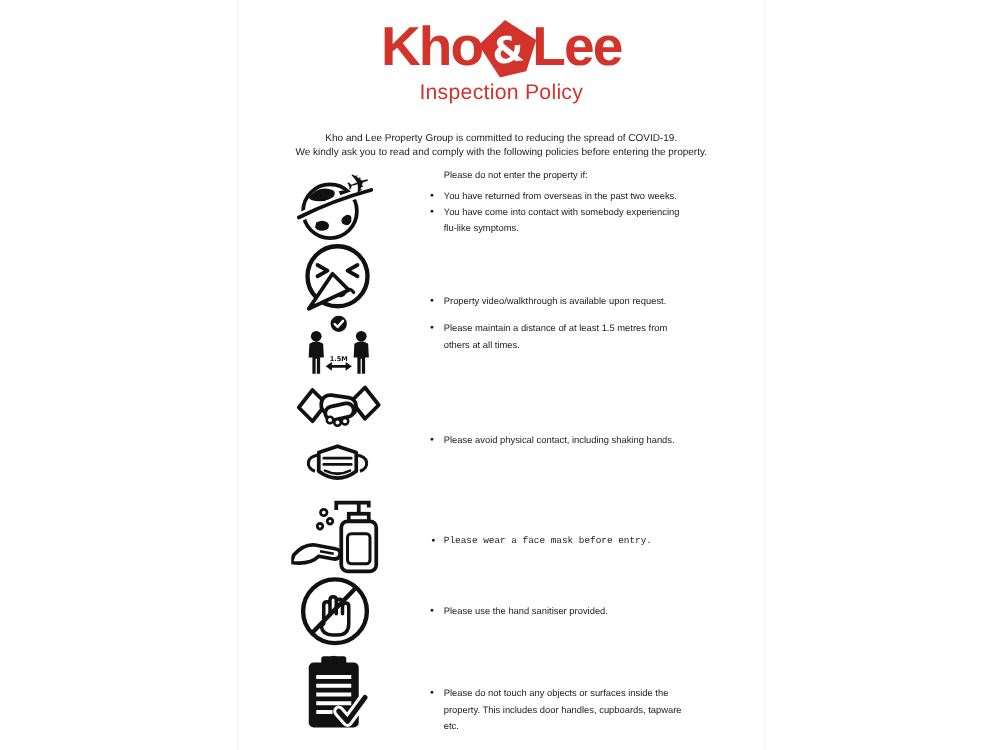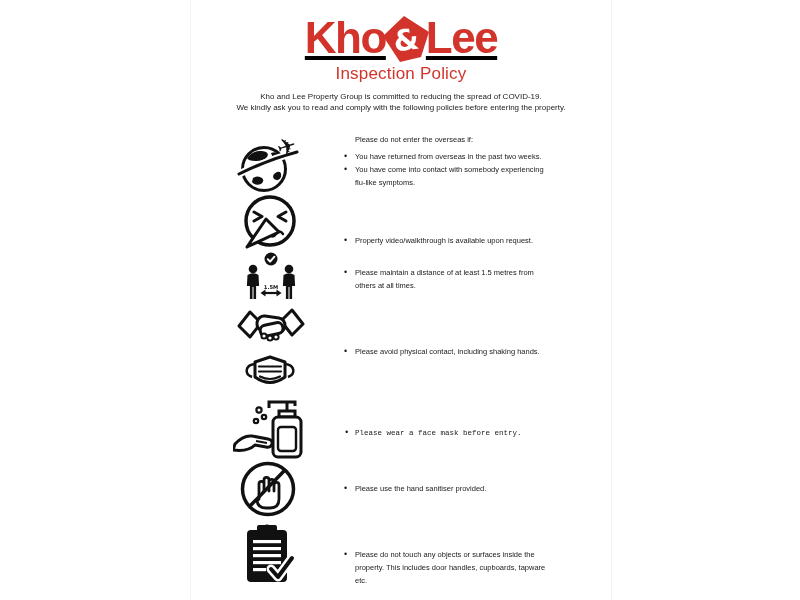--- a/index.html
+++ b/index.html
@@ -3,37 +3,37 @@
 <meta charset="utf-8">
 <style>
   * { margin:0; padding:0; box-sizing:border-box; }
   html,body { width:800px; height:600px; background:#ffffff; overflow:hidden;
               font-family:"Liberation Sans", sans-serif; }
   .page { position:absolute; left:190px; top:0; width:422px; height:600px;
           background:#fff; border-left:1px solid #f4f4f4; border-right:1px solid #f4f4f4; }
 
   
   .logo { position:absolute; top:15px; left:0; width:100%; display:flex;
-          justify-content:center; align-items:center;text-decoration:underline; }
+          justify-content:center; align-items:center; }
   .logo-text { font-size:44px; font-weight:bold; letter-spacing:-1.5px;
                color:var(--brand); line-height:46px; }
   .logo-amp-wrap { width:46px; height:46px; margin:0 -3px; position:relative; top:1px; }
   .doc-title { position:absolute; top:64px; left:0; width:100%; text-align:center;
                color:var(--brand); font-size:17px; letter-spacing:0.2px; }
-  .intro { position:absolute; top:92px; left:0; width:100%; text-align:center;
+  .intro { position:absolute; top:106px; left:0; width:100%; text-align:center;
            font-size:8px; line-height:10.5px; color:#1b1b1b; }
 
   
   .t { position:absolute; left:164px; width:192px; font-size:7.5px;
        line-height:13px; color:#1b1b1b; }
   .b { position:relative; }
   .b::before { content:"\2022"; position:absolute; left:-11px; top:0; font-size:9px; }
   .t-heading   { top:133px; }
   .t-groupA    { top:150px; }
-  .t-b4 { top:234px; } .t-b5 { top:253px; } .t-b6 { top:306px; }
+  .t-b4 { top:234px; } .t-b5 { top:243px; } .t-b6 { top:306px; }
   .t-b7 { top:375px;font-family:Liberation Mono, monospace; } .t-b8 { top:417px; } .t-b9 { top:470px; }
 
   
   .icon { position:absolute; }
   .ic-globe      { left:46px; top:136px; }
   .ic-sneeze     { left:50px; top:193px; }
   .ic-distance   { left:52px; top:252px; }
   .ic-handshake  { left:46px; top:302px; }
   .ic-mask       { left:52px; top:352px; }
   .ic-sanitiser  { left:42px; top:397px; }
@@ -164,21 +164,21 @@
       <rect x="10" y="17" width="28" height="3.2" fill="#fff"></rect>
       <rect x="10" y="24" width="28" height="3.2" fill="#fff"></rect>
       <rect x="10" y="31" width="28" height="3.2" fill="#fff"></rect>
       <rect x="10" y="38" width="28" height="3.2" fill="#fff"></rect>
       <rect x="10" y="45" width="13" height="3.2" fill="#fff"></rect>
       <path d="M28,46 l7,8 l14,-19" stroke="#fff" stroke-width="9" fill="none" stroke-linecap="round" stroke-linejoin="round"></path>
       <path d="M28,46 l7,8 l14,-19" stroke="#111" stroke-width="4" fill="none" stroke-linecap="round" stroke-linejoin="round"></path>
     </svg>
   </span>
 
-  <div class="t t-heading">Please do not enter the overseas if:</div>
+  <div class="t t-heading">Please do not enter the property if:</div>
 
   <div class="t t-groupA">
     <div class="b">You have returned from overseas in the past two weeks.</div>
     <div class="b">You have come into contact with somebody experiencing flu-like symptoms.</div>
   </div>
 
   <div class="t t-b4 b">Property video/walkthrough is available upon request.</div>
   <div class="t t-b5 b">Please maintain a distance of at least 1.5 metres from others at all times.</div>
   <div class="t t-b6 b">Please avoid physical contact, including shaking hands.</div>
   <div class="t t-b7 b">Please wear a face mask before entry.</div>

